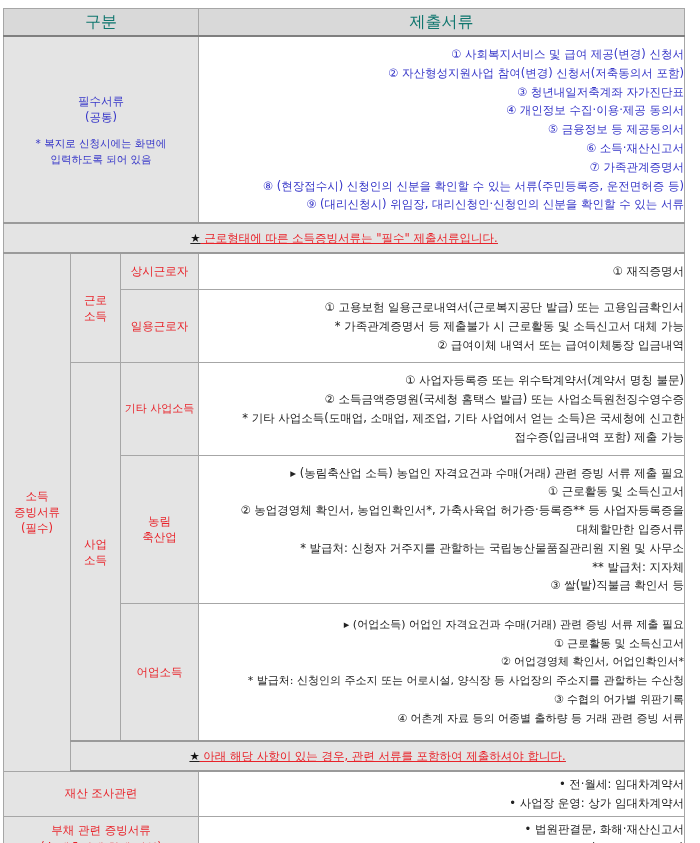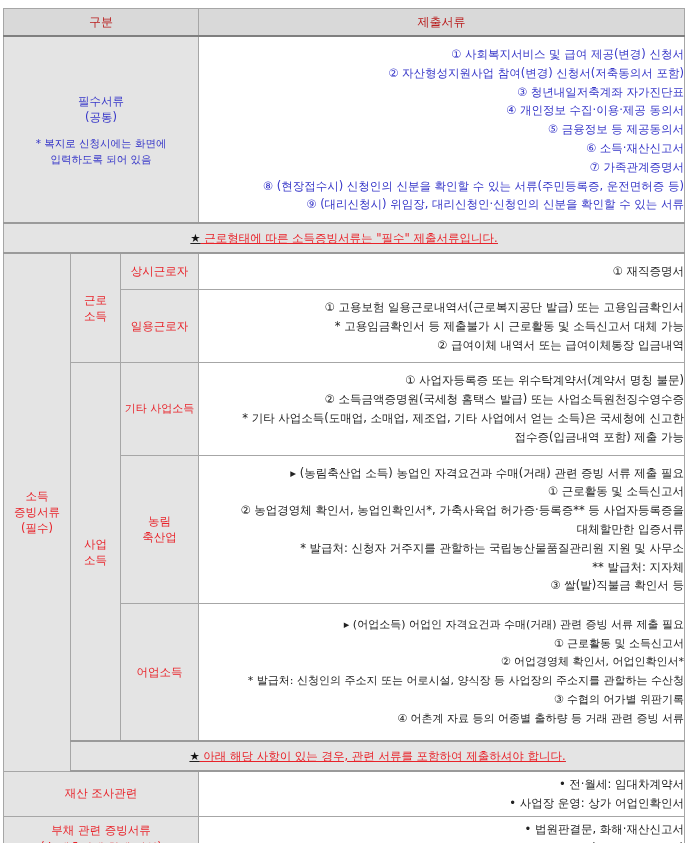--- a/index.html
+++ b/index.html
@@ -1,21 +1,21 @@
 <!DOCTYPE html>
 <html><head>
 <meta charset="utf-8">
 <style>
   html, body { margin:0; padding:0; background:#ffffff; }
   body { width:700px; height:843px; position:relative; overflow:hidden;
          font-family:"DejaVu Sans","Liberation Sans",sans-serif; font-size:11.5px; color:#222; }
   table.doc { position:absolute; left:3px; top:8px; width:681px; border-collapse:collapse; table-layout:fixed; }
   table.doc td { border:1px solid #a6a6a6; padding:0; vertical-align:middle; }
   table.doc td.lab { background:#e4e4e4; text-align:center; }
-  .hdr td { background:#d9d9d9 !important; height:26px; text-align:center; color:#b91c1c; font-size:12px; border-bottom:2px solid #7f7f7f !important; }
+  .hdr td { background:#d9d9d9 !important; height:26px; text-align:center; color:#0f766e; font-size:16px; border-bottom:2px solid #7f7f7f !important; }
   .blue { color:#3535c8; }
   .red { color:#e8232a; }
   .dark { color:#222; }
   .list { padding:8px 0 8px 6px !important; text-align:right; line-height:18.8px; }
   .list div { white-space:nowrap; }
   .ind1 { padding-left:4px; }
   .ind2 { padding-left:14px; }
   .notice td { background:#e4e4e4; text-align:center; height:28px; border-top:2px solid #9a9a9a !important; border-bottom:2px solid #9a9a9a !important; }
   .notice .star { color:#111; }
   .notice .txt { color:#e8232a; text-decoration:underline; }
@@ -85,21 +85,21 @@
     <td class="lab red" style="height:33px;">상시근로자</td>
     <td class="list dark">
       <div>① 재직증명서</div>
     </td>
   </tr>
 
   <tr>
     <td class="lab red" style="height:68px;">일용근로자</td>
     <td class="list dark">
       <div>① 고용보험 일용근로내역서(근로복지공단 발급) 또는 고용임금확인서</div>
-      <div class="ind1"> * 고용임금확인서 등 제출불가 시 근로활동 및 소득신고서 대체 가능</div>
+      <div class="ind1"> * 가족관계증명서 등 제출불가 시 근로활동 및 소득신고서 대체 가능</div>
       <div>② 급여이체 내역서 또는 급여이체통장 입금내역</div>
     </td>
   </tr>
 
   <tr>
     <td rowspan="3" class="lab red" style="line-height:16px;">
       <div>사업</div>
       <div>소득</div>
     </td>
     <td class="lab red" style="height:86px; font-size:11px;">기타 사업소득</td>
@@ -144,21 +144,21 @@
       <span class="line">
         <span class="star">★</span><span class="txt"> 아래 해당 사항이 있는 경우, 관련 서류를 포함하여 제출하셔야 합니다.</span>
       </span>
     </td>
   </tr>
 
   <tr>
     <td colspan="3" class="lab red">재산 조사관련</td>
     <td class="list dark" style="padding-top:3px !important; padding-bottom:3px !important;">
       <div>• 전·월세: 임대차계약서</div>
-      <div>• 사업장 운영: 상가 어업인확인서</div>
+      <div>• 사업장 운영: 상가 임대차계약서</div>
     </td>
   </tr>
 
   <tr class="lastrow">
     <td colspan="3" class="lab red" style="line-height:17px;">
       <div>부채 관련 증빙서류</div>
       <div>(※ 제출자에 한해 반영)</div>
     </td>
     <td class="list dark" style="padding-top:3px !important; padding-bottom:3px !important;">
       <div>• 법원판결문, 화해·재산신고서</div>

